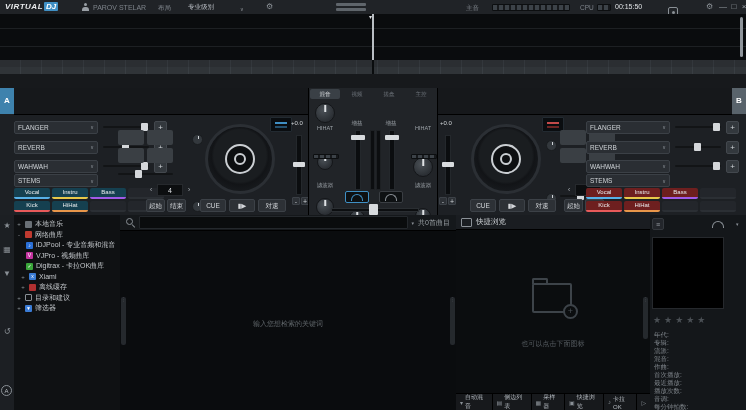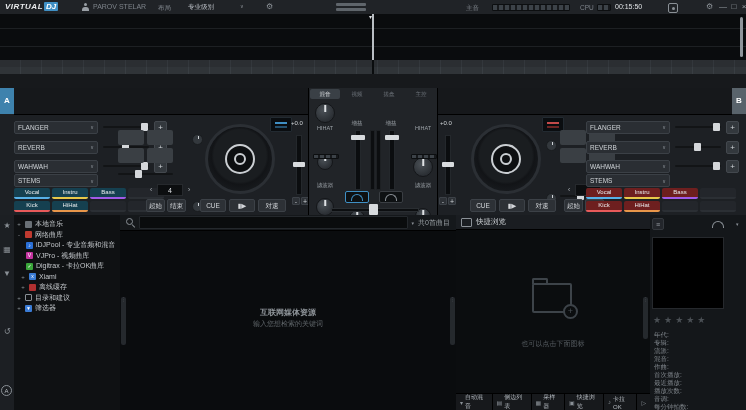--- a/index.html
+++ b/index.html
@@ -1,20 +1,20 @@
 <!DOCTYPE html>
 <html><head>
 <meta charset="utf-8">
 <style>
   html,body{margin:0;padding:0}
   body{width:746px;height:410px;position:relative;overflow:hidden;background:#101214;
        font-family:"Liberation Sans","DejaVu Sans",sans-serif;color:#c8ccd0;
        -webkit-font-smoothing:antialiased}
   .ab{position:absolute}
-  .row{display:flex;align-items:flex-start}
+  .row{display:flex;align-items:flex-end}
   
   #topbar{left:0;top:0;width:746px;height:14px;background:#202327;border-bottom:1px solid #000;font-size:7px}
   .logo-v{font-weight:bold;font-style:italic;font-size:8px;color:#e8eaec;letter-spacing:.5px}
   .logo-dj{font-weight:bold;font-style:italic;font-size:8px;color:#fff;background:#3f8fc4;padding:0 2px;border-radius:1px;margin-left:1px}
   .dim{color:#7d838a}
   .person{width:7px;height:8px;position:relative;display:inline-block}
   .person::before{content:"";position:absolute;left:2px;top:0;width:3px;height:3px;border-radius:50%;background:#9aa0a6}
   .person::after{content:"";position:absolute;left:0;top:4px;width:7px;height:4px;border-radius:3px 3px 0 0;background:#9aa0a6}
   .meter{height:5px;background:repeating-linear-gradient(90deg,#3c4248 0 4px,#17191c 4px 6px);border:1px solid #0c0e10;border-radius:1px}
   .winbtn{color:#9aa0a6;font-size:8px;line-height:13px;text-align:center;width:14px}
@@ -457,21 +457,20 @@
   </div>
 </div>
 
 <div id="centerpanel" class="ab">
   <div class="searchrow">
     <i class="lens"></i>
     <div class="searchin"></div>
     <span class="ch">▾</span>
     <span style="font-size:7px;color:#9aa0a5;white-space:nowrap">共0首曲目</span>
   </div>
-  <div class="ab cmsg1" style="left:0;top:92px;width:336px">互联网媒体资源</div>
   <div class="ab cmsg2" style="left:0;top:104px;width:336px">输入您想检索的关键词</div>
   <div class="ab vh" style="left:1px;top:82px;height:48px">⋮</div>
   <div class="ab vh" style="left:330px;top:82px;height:48px">⋮</div>
 </div>
 
 <div id="shortcuts" class="ab">
   <div class="schead">
     <i class="scico"></i>
     <span>快捷浏览</span>
   </div>

